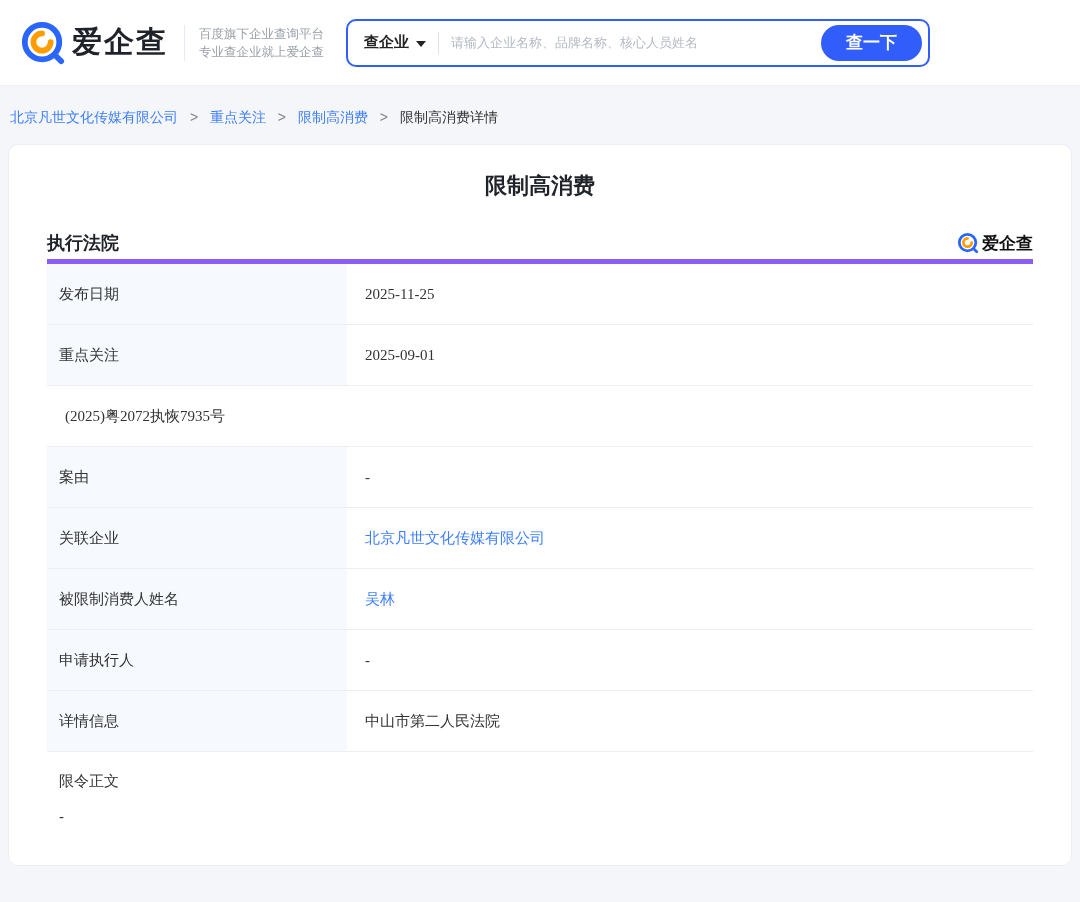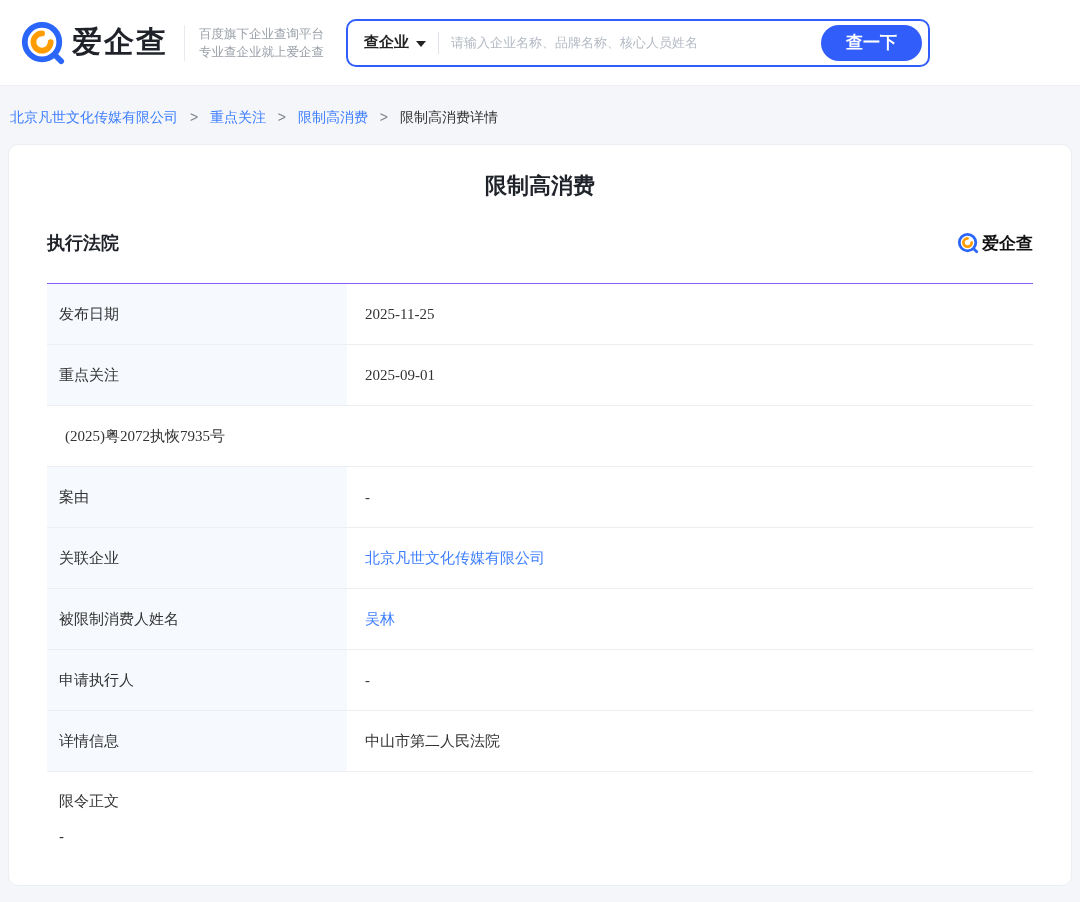--- a/index.html
+++ b/index.html
@@ -31,21 +31,21 @@
   
   .card { margin:0 8px; background:#fff; border:1px solid #ebeef2; border-radius:10px; padding:26px 38px 18px; min-height:716px; }
   .card-title { text-align:center; font-size:22px; font-weight:bold; color:#1f2329; }
   .section-head { display:flex; justify-content:space-between; align-items:center; margin-top:30px; }
   .section-title { font-size:18px; font-weight:bold; color:#1f2329; }
   .watermark { display:flex; align-items:center; }
   .watermark .logo-icon { width:22px; height:22px; }
   .watermark .wm-text { font-size:17px; font-weight:bold; color:#111; margin-left:3px; }
 
   
-  .detail-table { margin-top:28px; border-top:1px solid #8b5cf6; }
+  .detail-table { margin-top:4px; border-top:5px solid #8b5cf6; }
   .d-row { display:flex; min-height:61px; border-bottom:1px solid #eceef1; }
   .d-label { width:300px; background:#f6f9fd; display:flex; align-items:center; padding-left:12px; font-size:15px; color:#333; flex-shrink:0; }
   .d-value { flex:1; display:flex; align-items:center; padding-left:18px; font-size:15px; color:#333;font-family:Liberation Serif, serif; }
   .d-value.link { color:#3d7eff; cursor:pointer; }
   .d-row.full { display:block; padding:20px 12px 22px; border-bottom:none; min-height:0; }
   .d-row.full .f-label { font-size:15px; color:#333; }
   .d-row.full .f-value { font-size:15px; color:#333; margin-top:17px; }
 </style>
 </head>
 <body>

